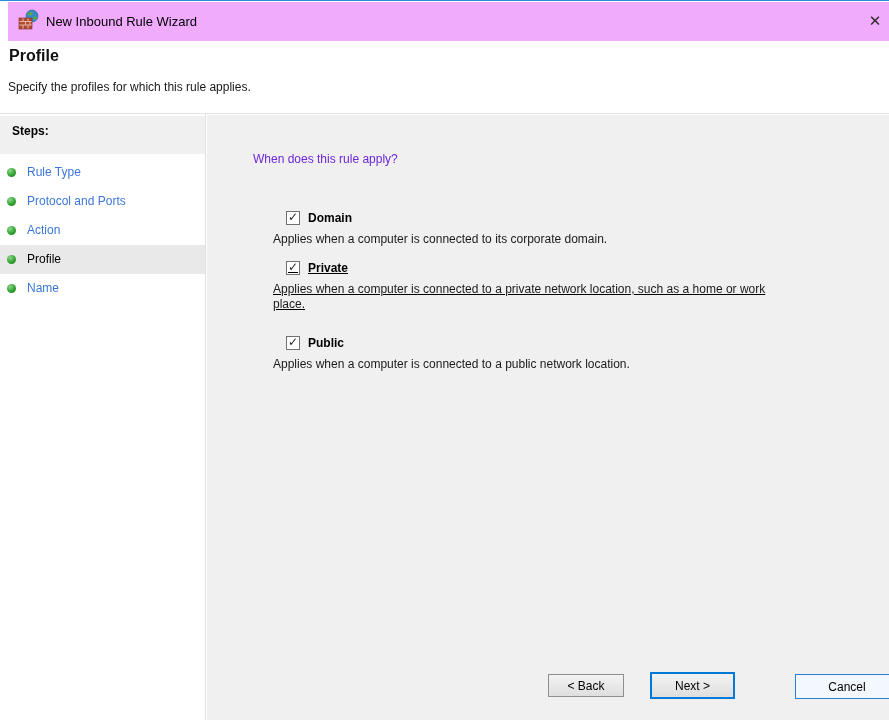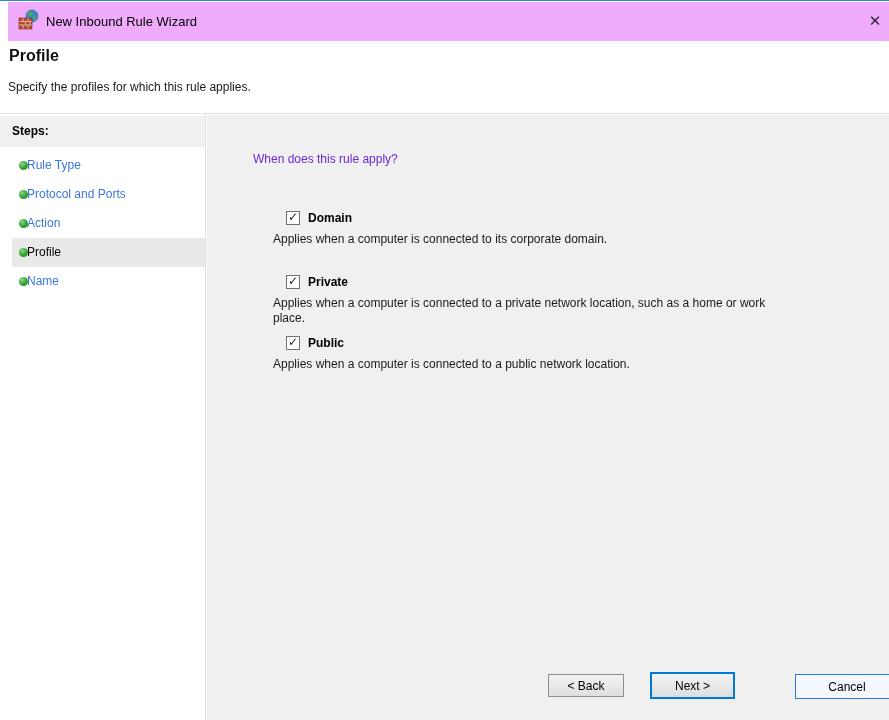--- a/index.html
+++ b/index.html
@@ -24,42 +24,42 @@
   
   .hdr-title { position:absolute; left:9px; top:46px; font-size:16px; font-weight:bold; color:#111; }
   .hdr-sub   { position:absolute; left:8px; top:79px; font-size:12px; color:#1a1a1a; }
   .hdr-divider { position:absolute; left:0; top:112px; width:100%; height:1px; background:#e2e2e2; }
   
   .sidebar {
     position:absolute; left:0; top:113px; width:206px; bottom:0;
     background:#fff; border-right:1px solid #dfdfdf;
   }
   .steps-heading {
-    margin-top:2px; height:31px; line-height:31px; padding-left:12px;
+    margin-top:2px; height:38px; line-height:31px; padding-left:12px;
     background:#f0f0f0; font-weight:bold; font-size:12px; color:#000;
   }
   .steps-list { margin-top:4px; }
   .step-item {
-    position:relative; height:29px; line-height:29px; padding-left:15px;
-    color:#3b77d9; cursor:pointer;margin-left:12px;
+    position:relative; height:29px; line-height:29px; padding-left:27px;
+    color:#3b77d9; cursor:pointer;
   }
   .step-item.current { background:#e9e9e9; color:#000; cursor:default; }
   .bullet {
     position:absolute; left:7px; top:10px; width:9px; height:9px; border-radius:50%;
     background:radial-gradient(circle at 35% 30%, #8fd48f, #2fa32f 55%, #1d7a1d 100%);
   }
   
   .main {
     position:absolute; left:207px; top:113px; right:0; bottom:0;
     background:#f0f0f0; border-top:1px solid #fff;
   }
   .question { position:absolute; left:46px; top:37px; color:#6d28d9; }
   .profile-group { position:absolute; left:43px; }
   .grp-domain  { top:96px; }
-  .grp-private { top:160px; }
+  .grp-private { top:146px;text-decoration:underline; }
   .grp-public  { top:221px; }
   .chk-row { display:flex; align-items:center;padding-left:36px; }
   .checkbox {
     width:14px; height:14px; background:#fff; border:1px solid #707070;
     display:inline-flex; align-items:center; justify-content:center;
     font-size:12px; line-height:1; color:#212121; cursor:pointer; flex:0 0 auto;
   }
   .checkbox.checked::after { content:"✓"; position:relative; top:-1px; }
   .chk-label { margin-left:8px; font-weight:bold; color:#000; cursor:pointer; }
   .chk-desc  { margin:7px 0 0 23px; max-width:520px; line-height:15px; color:#1a1a1a; }

